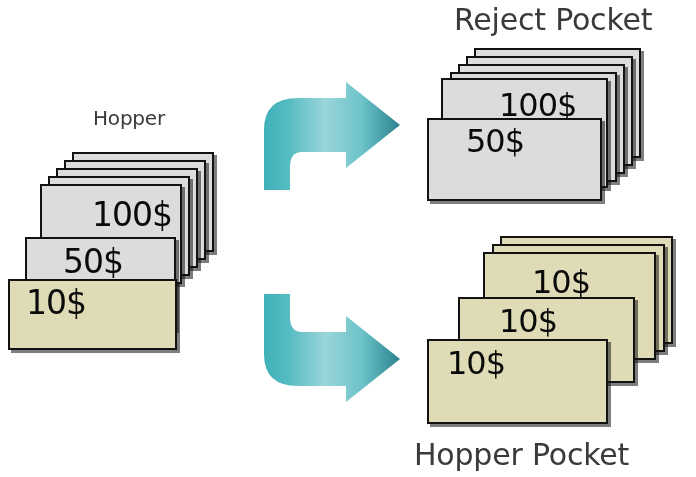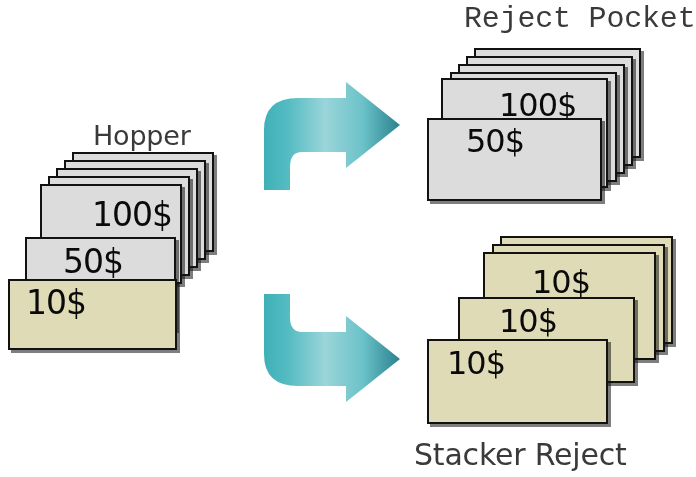--- a/index.html
+++ b/index.html
@@ -26,29 +26,28 @@
   .label {
     position: absolute;
     color: #3a3a3a;
     font-family: "DejaVu Sans", "Liberation Sans", sans-serif;
     font-weight: 400;
     white-space: nowrap;
     letter-spacing: -0.2px;
   }
   .label-hopper {
     left: 93px;
-    top: 120px;
-    font-size: 27px;
+    top: 106px;
+    font-size: 20px;
     text-align: right;
   }
   .label-reject {
-    left: 464px;
+    left: 454px;
     top: 2px;
     font-size: 30px;
-    font-family: Liberation Mono, monospace;
   }
   .label-stacker {
     left: 414px;
     top: 437px;
     font-size: 30px;
   }
 
   
   .card {
     position: absolute;
@@ -248,16 +247,16 @@
     </div>
 
     <div class="card tan card-s10b">
       <span class="denom">10$</span>
     </div>
 
     <div class="card tan card-s10c">
       <span class="denom">10$</span>
     </div>
 
-    <div class="label label-stacker">Stacker Reject</div>
+    <div class="label label-stacker">Hopper Pocket</div>
   </div>
 
 </div>
 
 </body></html>

